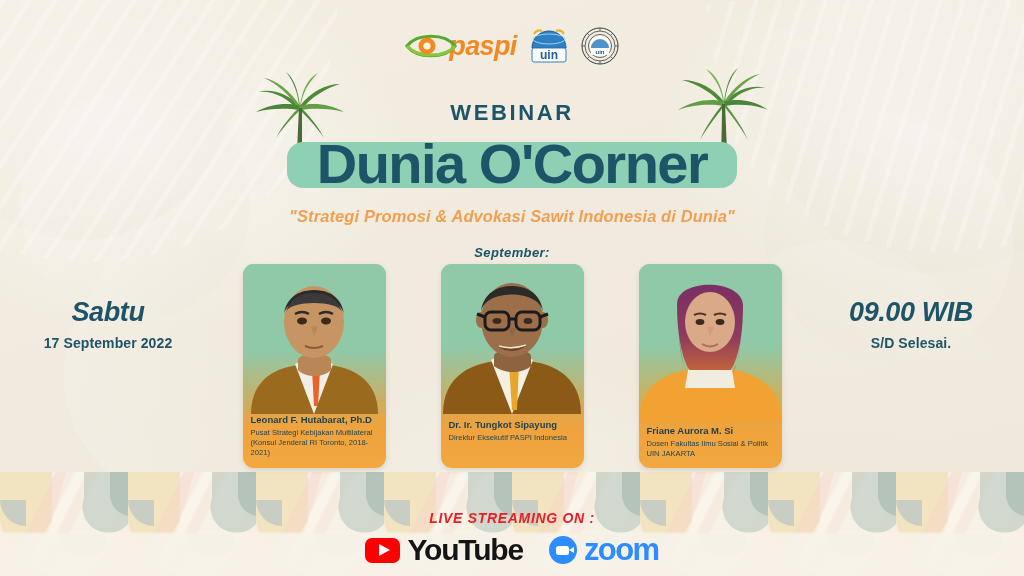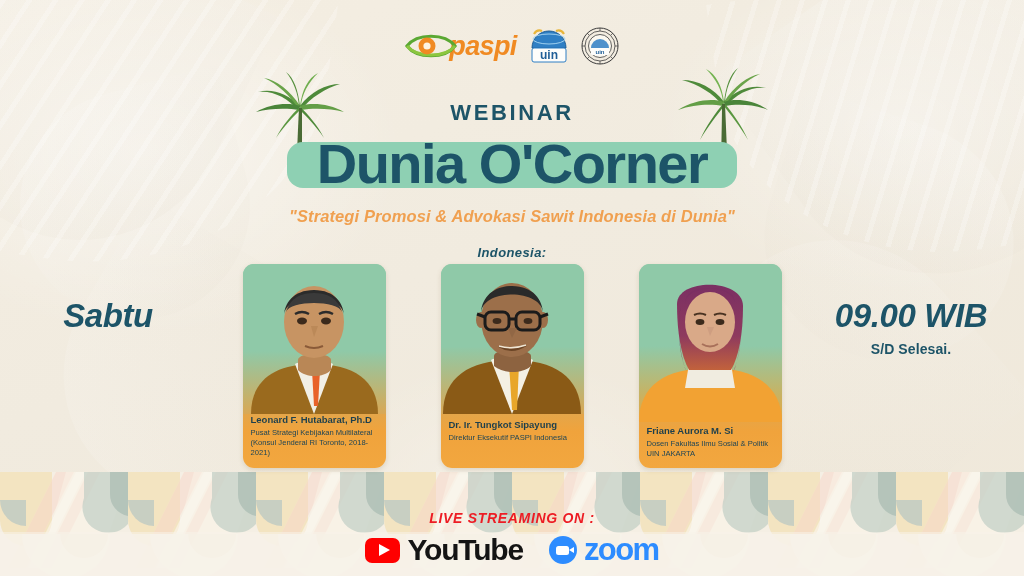--- a/index.html
+++ b/index.html
@@ -94,21 +94,21 @@
     margin-top:19px;
     font-size:13px; font-weight:bold; font-style:italic;
     color:#1d5468; letter-spacing:.4px;
   }
 
   
   .side-info { position:absolute; text-align:center; z-index:5; color:#1d5468; }
   #date-info { left:18px; top:298px; width:180px; }
   #time-info { right:18px; top:298px; width:190px; }
   .side-big {
-    font-size:33px; font-weight:bold; font-style:italic;
+    font-size:27px; font-weight:bold; font-style:italic;
     letter-spacing:-.4px; line-height:1.1;
   }
   .side-sub {
     margin-top:7px; font-size:14px; font-weight:bold; letter-spacing:.1px;
   }
 
   
   #speakers {
     position:absolute; top:264px; left:0; width:100%;
     display:flex; justify-content:center; gap:55px; z-index:5;
@@ -272,25 +272,26 @@
     </svg>
   </div>
 
   <div id="title-block">
     <div id="webinar-label">WEBINAR</div>
     <div id="main-title-wrap">
       <div id="main-title-hl"></div>
       <div id="main-title">Dunia O'Corner</div>
     </div>
     <div id="subtitle">"Strategi Promosi &amp; Advokasi Sawit Indonesia di Dunia"</div>
-    <div id="narasumber">Indonesia:</div>
+    <div id="narasumber">September:</div>
   </div>
 
   <div class="side-info" id="date-info">
     <div class="side-big">Sabtu</div>
+    <div class="side-sub">17 September 2022</div>
   </div>
 
   <div class="side-info" id="time-info">
     <div class="side-big">09.00 WIB</div>
     <div class="side-sub">S/D Selesai.</div>
   </div>
 
   <div id="speakers">
 
     <div class="card c1">

